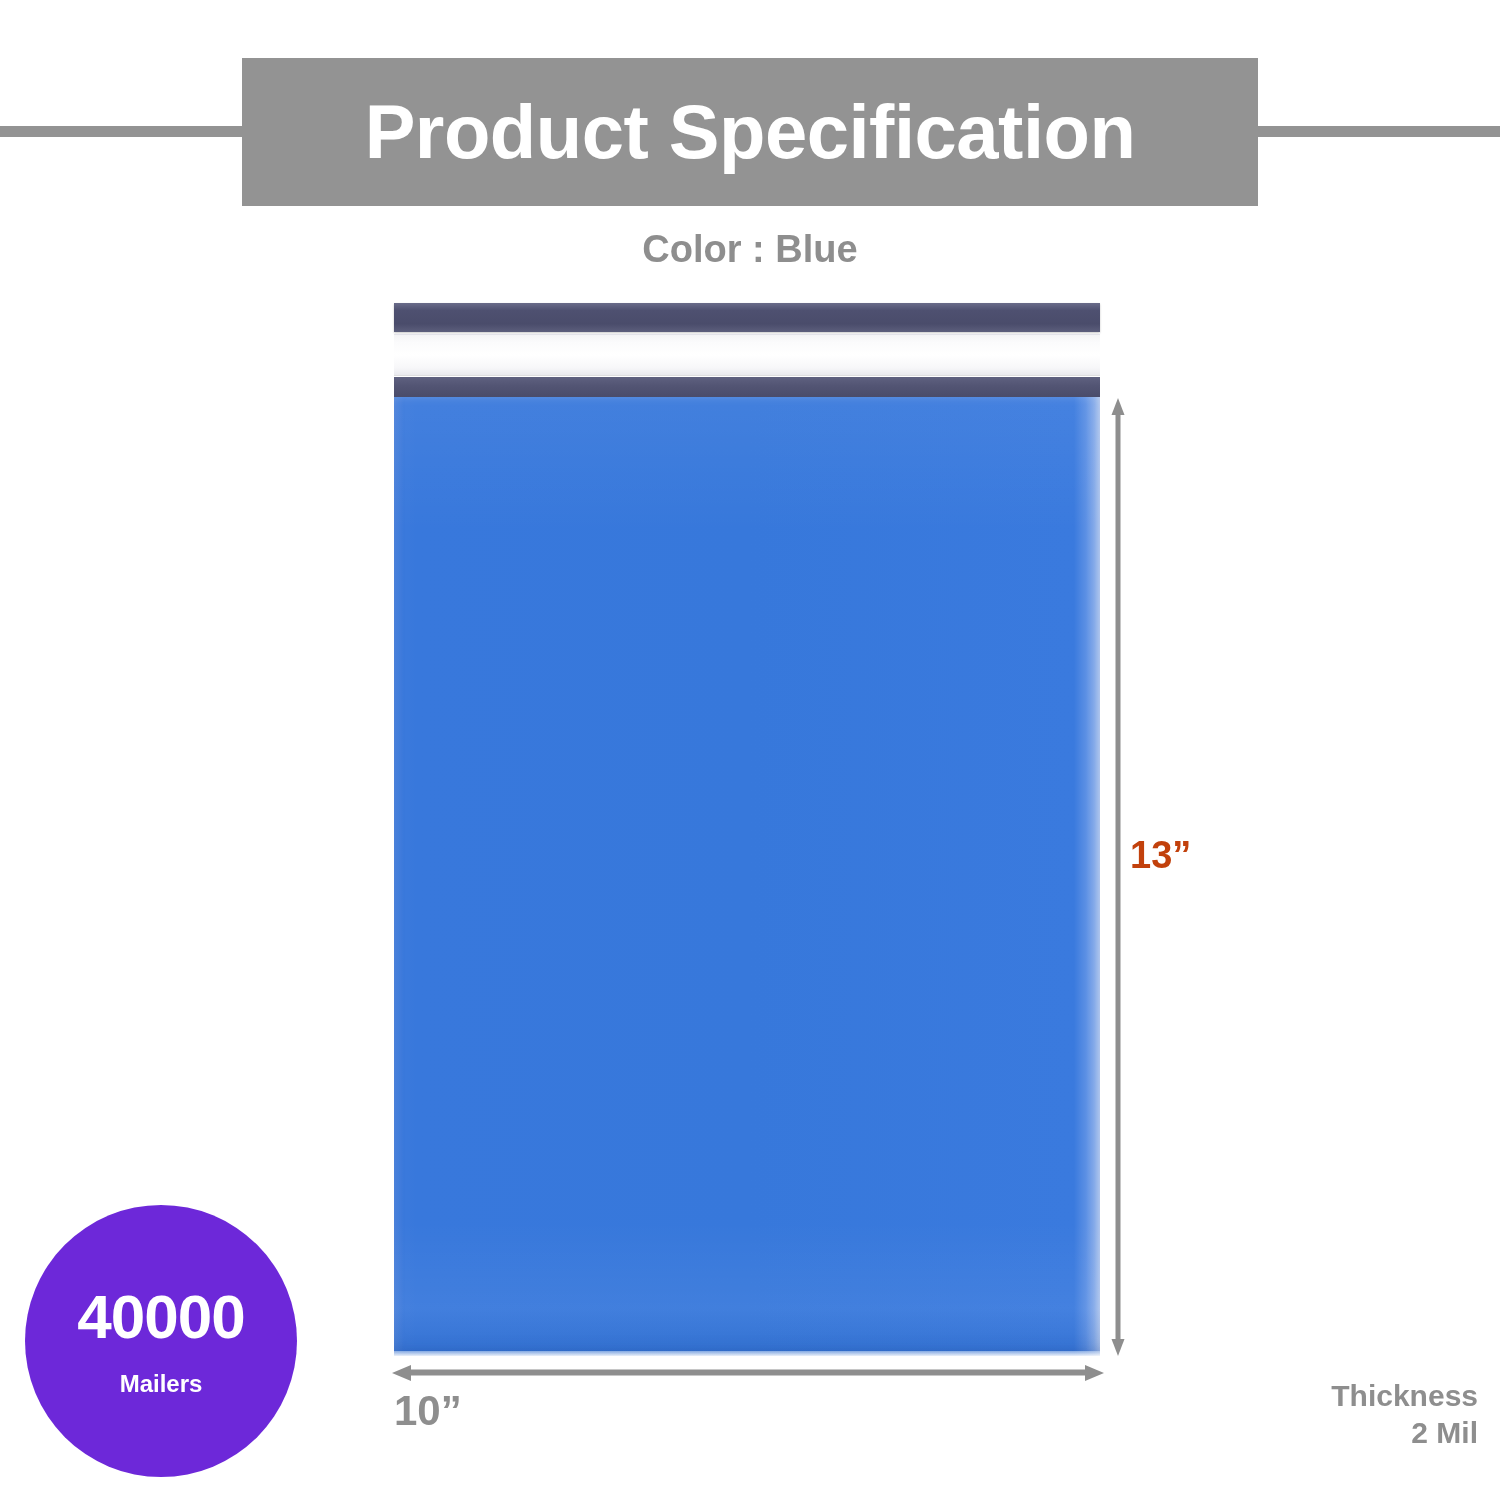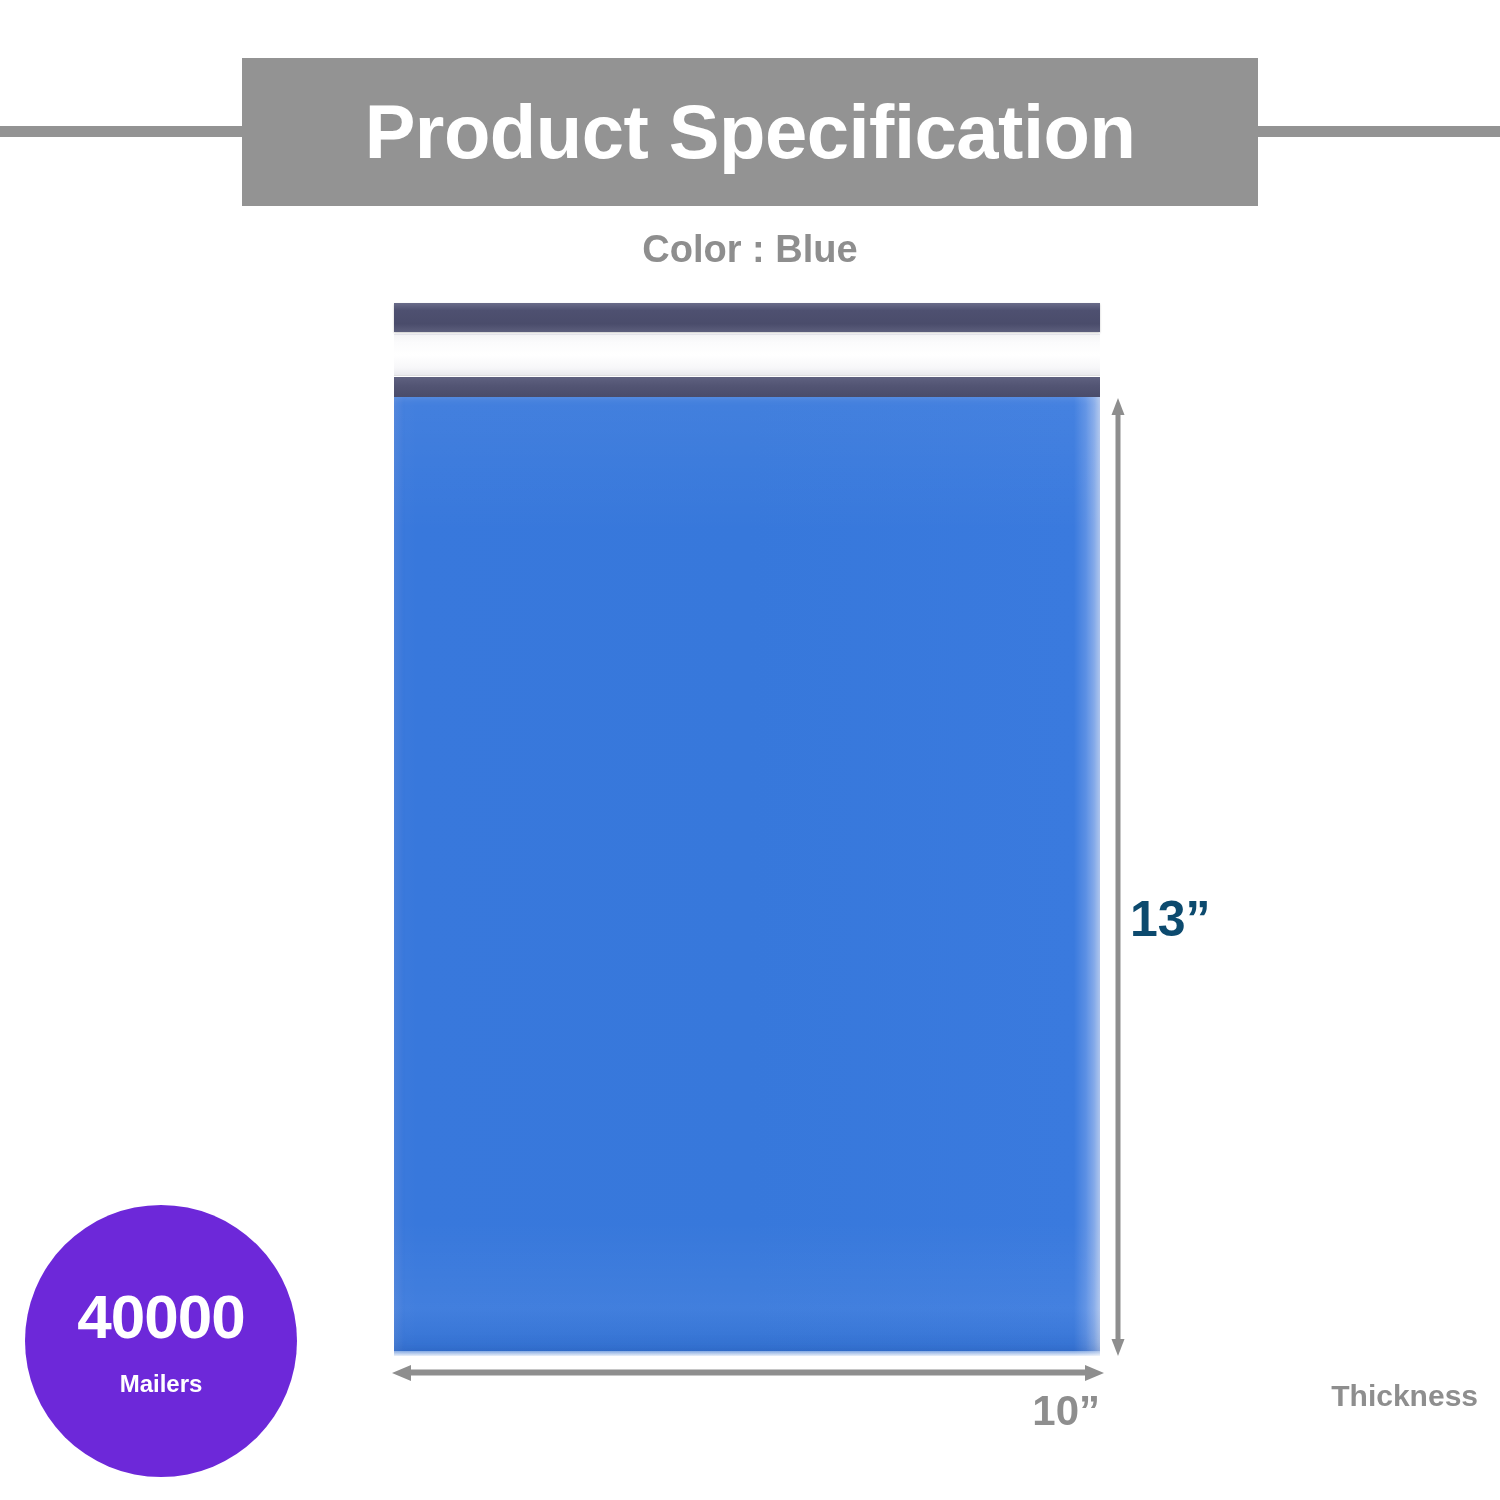--- a/index.html
+++ b/index.html
@@ -153,44 +153,44 @@
     left: 1111px;
     top: 398px;
     width: 14px;
     height: 958px;
   }
   #dim-height svg { display: block; }
 
   #dim-height-label {
     position: absolute;
     left: 1130px;
-    top: 894px;
-    color: #0c4a6e;
-    font-size: 50px;
+    top: 836px;
+    color: #c2410c;
+    font-size: 38px;
     font-weight: bold;
     line-height: 1;
     white-space: nowrap;
   }
 
   
   #dim-width {
     position: absolute;
     left: 392px;
     top: 1364px;
     width: 712px;
     height: 18px;
   }
   #dim-width svg { display: block; }
 
   #dim-width-label {
     position: absolute;
     left: 394px;
     top: 1390px;
     width: 706px;
-    text-align: right;
+    text-align: left;
     color: #8e8e8e;
     font-size: 42px;
     font-weight: bold;
     line-height: 1;
   }
 
   
   #quantity-badge {
     position: absolute;
     left: 25px;
@@ -272,15 +272,16 @@
   </div>
   <div id="dim-width-label">10”</div>
 
   <div id="quantity-badge">
     <div id="quantity-badge-count">40000</div>
     <div id="quantity-badge-unit">Mailers</div>
   </div>
 
   <div id="thickness-block">
     <div>Thickness</div>
+    <div>2 Mil</div>
   </div>
 
 </div>
 
 </body></html>

